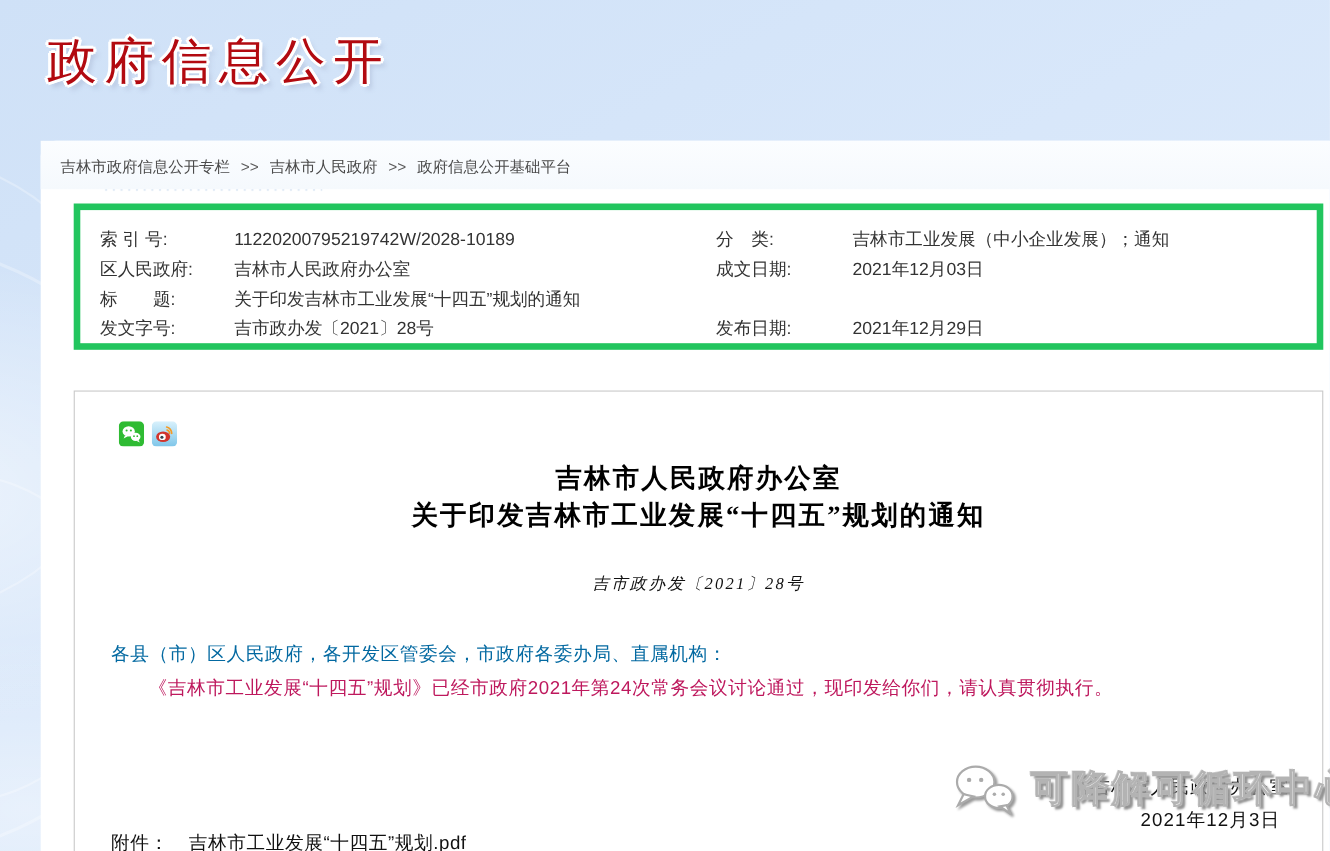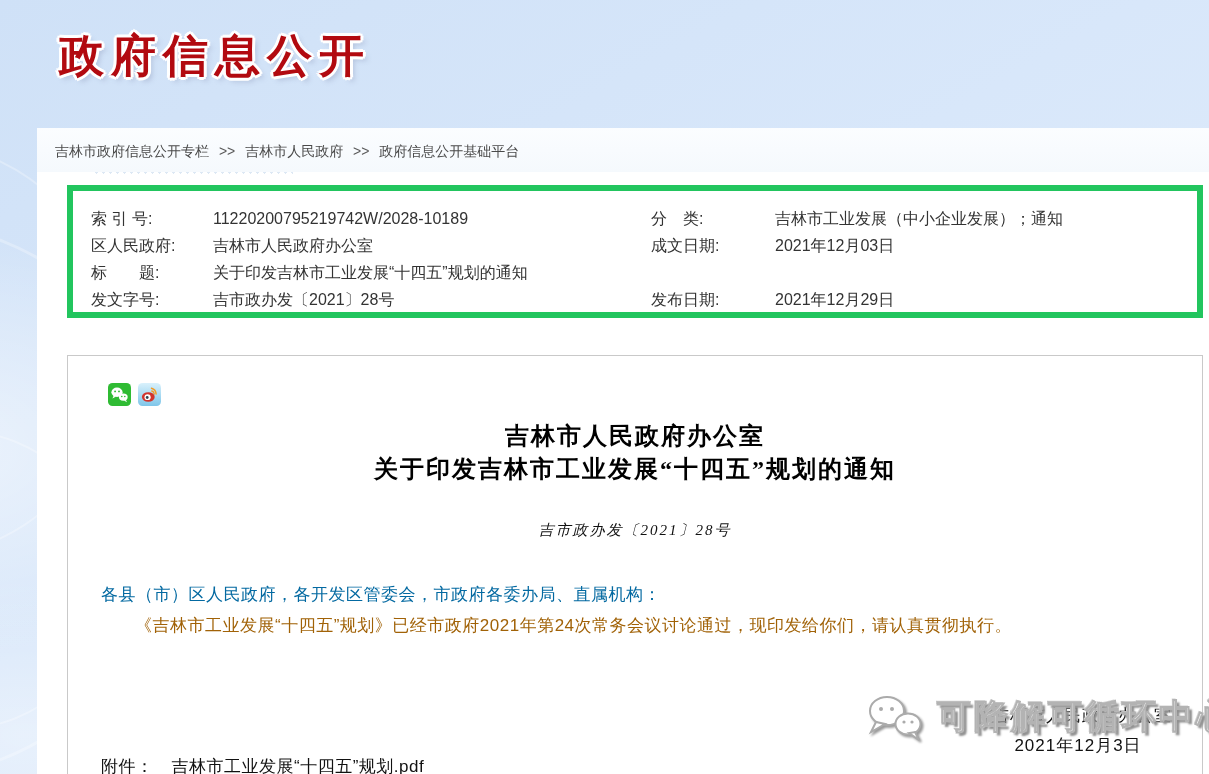--- a/index.html
+++ b/index.html
@@ -13,26 +13,25 @@
     position:relative;
   }
   
   .swirl { position:absolute; border:2px solid rgba(255,255,255,.28); border-radius:50%; pointer-events:none; }
   .swirl.s1 { width:420px; height:420px; left:-300px; top:140px; }
   .swirl.s2 { width:560px; height:560px; left:-380px; top:220px; border-width:3px; }
   .swirl.s3 { width:300px; height:300px; left:-190px; top:430px; }
 
   .header-title {
     position:absolute; left:43px; top:26px;
-    font-size:45px; font-weight:700; color:#b20a10; letter-spacing:7px;
+    font-size:45px; font-weight:400; color:#b20a10; letter-spacing:7px;
     text-shadow:
       -2px -2px 0 #fff, 2px -2px 0 #fff, -2px 2px 0 #fff, 2px 2px 0 #fff,
       -3px 0 0 #fff, 3px 0 0 #fff, 0 -3px 0 #fff, 0 3px 0 #fff,
       4px 4px 5px rgba(140,150,185,.45);
-    margin-left: 16px;
   }
 
   .panel {
     position:absolute; left:37px; top:128px; width:1172px; height:646px;
     background:#fff; border-radius:14px 0 0 0;
   }
   .panel .dots {
     position:absolute; left:56px; top:6px; width:200px; height:42px;
     background-image:radial-gradient(#d2e0f0 1.2px, transparent 1.4px);
     background-size:7px 7px; opacity:.75; pointer-events:none;
@@ -69,27 +68,27 @@
   .doc-number {
     position:absolute; left:0; top:165px; width:100%; text-align:center;
     font-family:"Liberation Serif","DejaVu Serif",serif;
     font-style:italic; font-size:15px; color:#111; letter-spacing:2px;
   }
   .salutation {
     position:absolute; left:33px; top:227px; font-size:17px; color:#0369a1; letter-spacing:.5px;
   }
   .body-par {
     position:absolute; left:33px; right:42px; top:256px;
-    font-size:17px; color:#a16207; line-height:27px; text-indent:2em; letter-spacing:.5px;
+    font-size:17px; color:#be185d; line-height:27px; text-indent:2em; letter-spacing:.5px;
   }
   .signature {
     position:absolute; right:30px; top:345px; text-align:right;
     font-size:17px; color:#111; line-height:30px; letter-spacing:1px;
   }
-  .signature .sig-date { margin-right:8px;text-align:center; }
+  .signature .sig-date { margin-right:8px; }
 
   .watermark {
     position:absolute; left:795px; top:335px; display:flex; align-items:center; gap:10px;
     z-index:5; pointer-events:none;
   }
   .watermark svg { filter:drop-shadow(2px 2px 1px #9a9a9a); }
   .watermark .wm-text {
     font-size:34px; font-weight:700; letter-spacing:3px; color:#fff;
     -webkit-text-stroke:1px #b3b3b3;
     text-shadow:3px 3px 2px #8f8f8f, -1px -1px 0 #d5d5d5;

